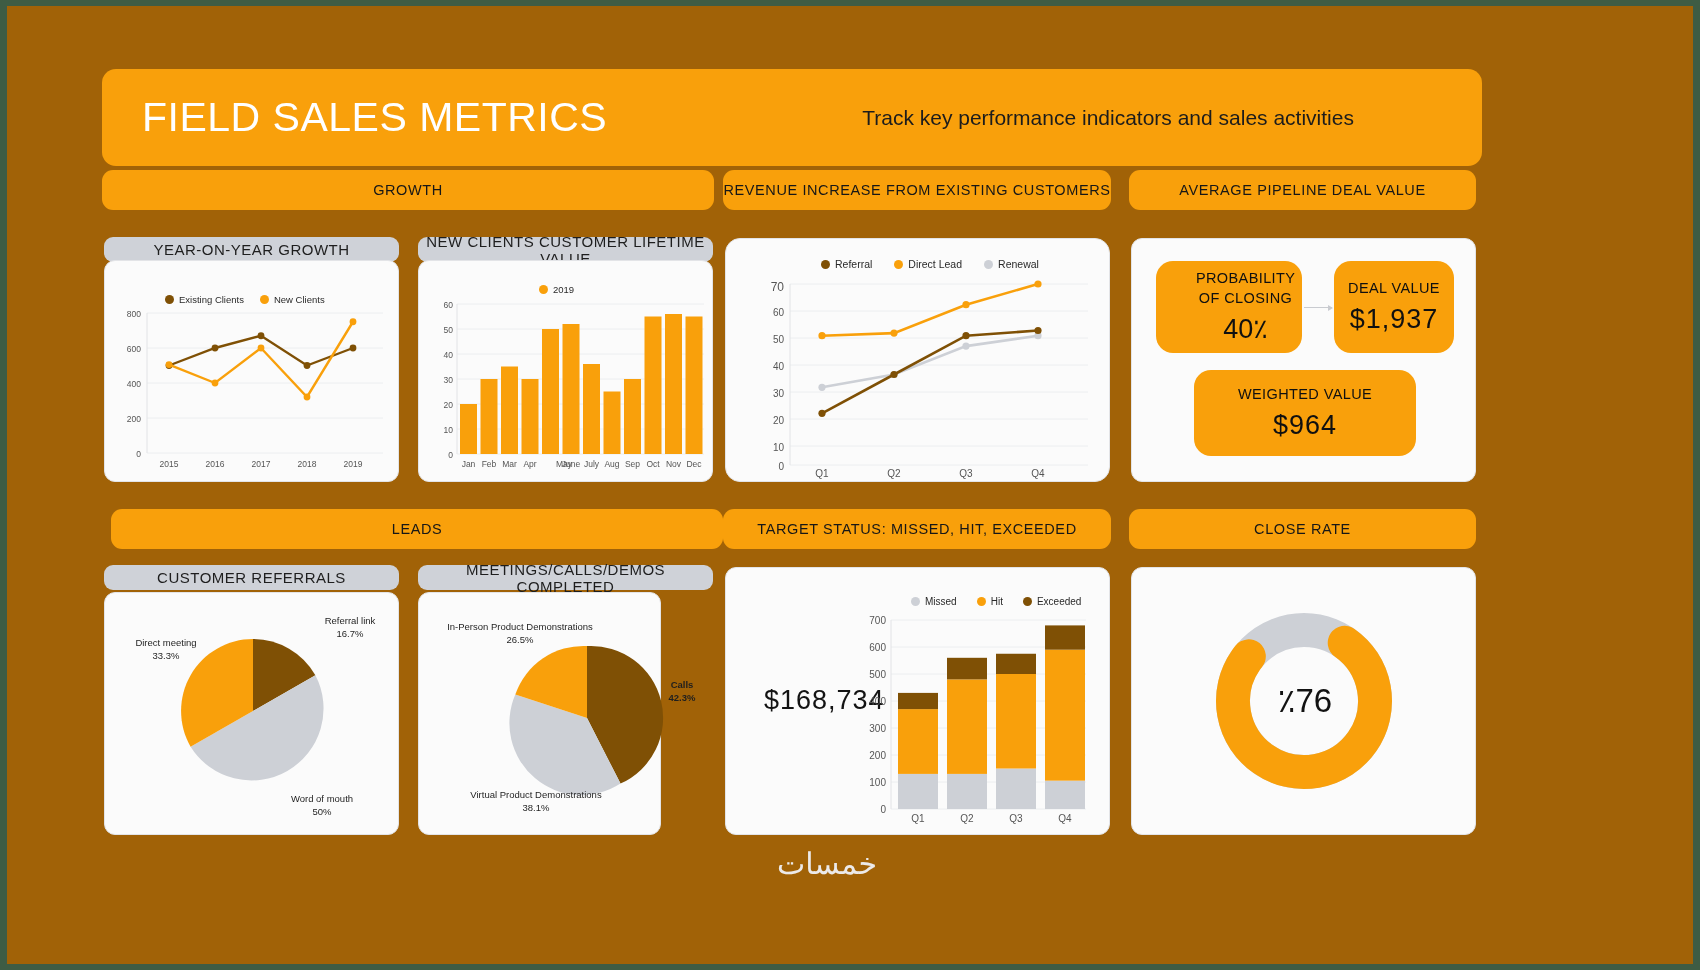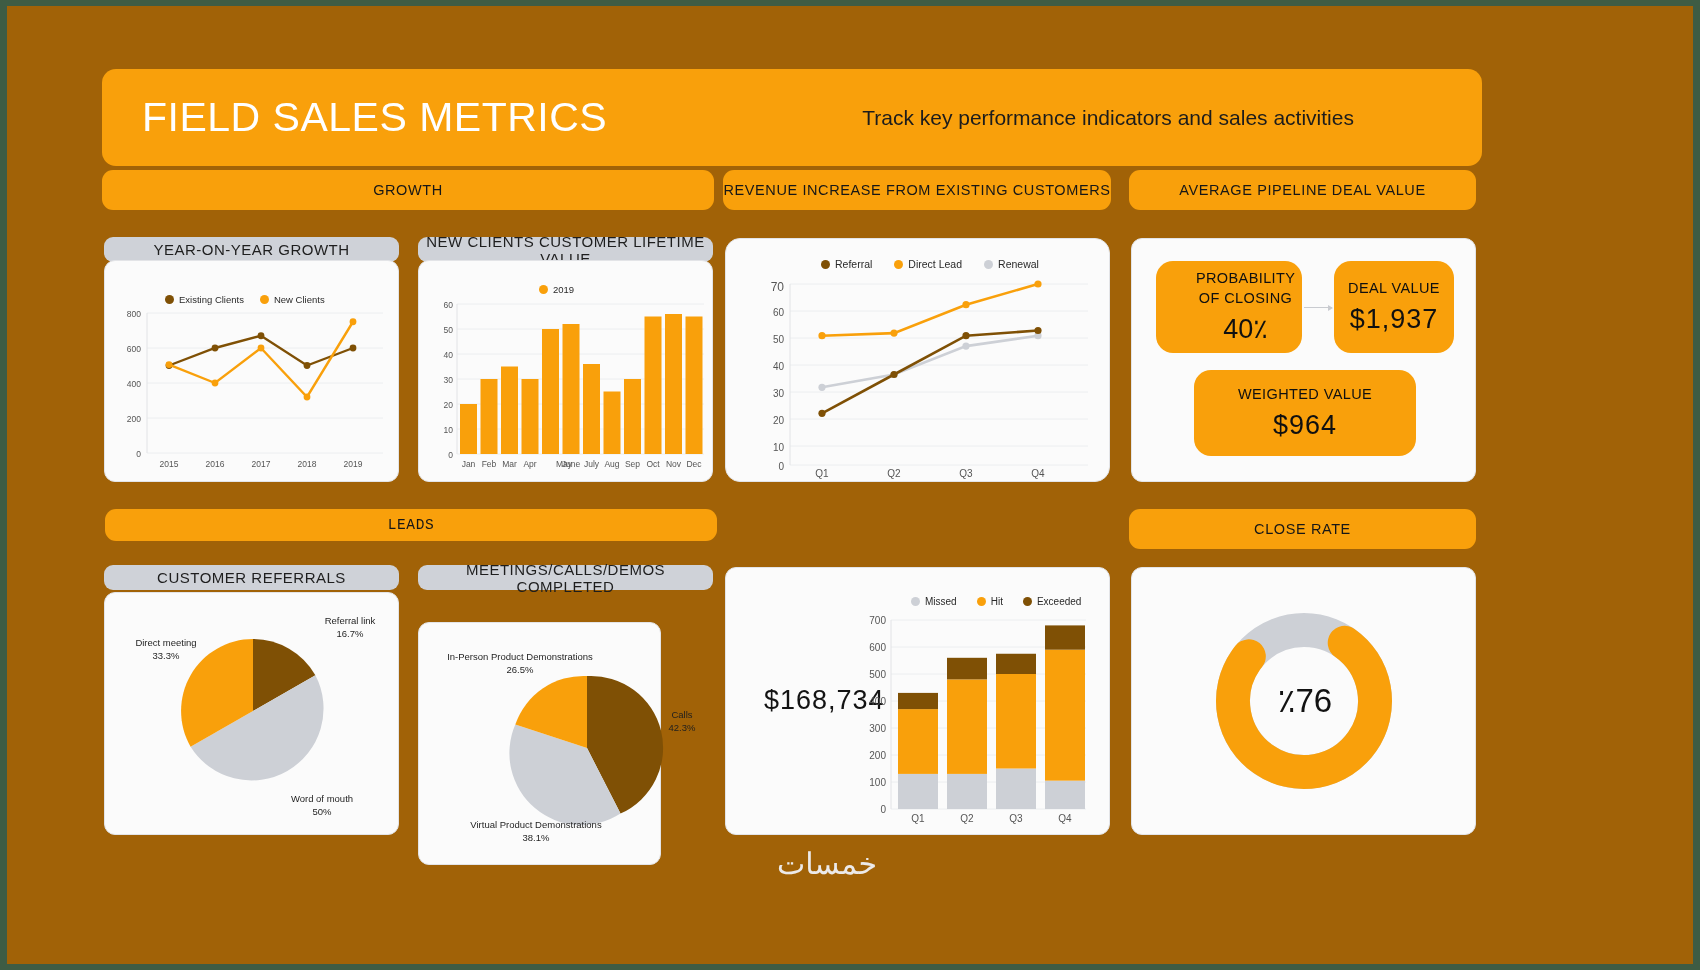--- a/index.html
+++ b/index.html
@@ -66,21 +66,21 @@
     border-radius: 11px;
     display: flex; align-items: center; justify-content: center;
     font-size: 14.5px;
     color: #171717;
     letter-spacing: 0.6px;
     text-align: center;
   }
   .banner.growth   { left: 95px;   top: 164px; width: 612px; height: 40px; }
   .banner.revenue  { left: 716px;  top: 164px; width: 388px; height: 40px; }
   .banner.pipeline { left: 1122px; top: 164px; width: 347px; height: 40px; }
-  .banner.leads    { left: 98px;   top: 503px; width: 612px; height: 32px; font-family: Liberation Mono, monospace; }
+  .banner.leads    { left: 104px;   top: 503px; width: 612px; height: 40px; }
   .banner.target   { left: 716px;  top: 503px; width: 388px; height: 40px; }
   .banner.close    { left: 1122px; top: 503px; width: 347px; height: 40px; }
 
   
   .pill {
     position: absolute;
     background: #cfd2d8;
     border-radius: 9px;
     display: flex; align-items: center; justify-content: center;
     font-size: 15px;
@@ -98,21 +98,21 @@
     position: absolute;
     background: #fbfbfb;
     border: 1px solid #e3e4e7;
     border-radius: 11px;
   }
   .panel.yoy      { left: 97px;  top: 254px; width: 295px; height: 222px; }
   .panel.clv      { left: 411px; top: 254px; width: 295px; height: 222px; }
   .panel.revenue  { left: 718px; top: 232px; width: 385px; height: 244px; border-radius: 15px; }
   .panel.pipeline { left: 1124px;top: 232px; width: 345px; height: 244px; }
   .panel.referral { left: 97px;  top: 586px; width: 295px; height: 243px; }
-  .panel.meetings { left: 411px; top: 616px; width: 243px; height: 243px; }
+  .panel.meetings { left: 411px; top: 586px; width: 243px; height: 243px; }
   .panel.target   { left: 718px; top: 561px; width: 385px; height: 268px; }
   .panel.close    { left: 1124px;top: 561px; width: 345px; height: 268px; }
 
   
   .legend {
     position: absolute;
     display: flex; align-items: center; gap: 16px;
     font-size: 9.5px;
     color: #2a2a2a;
   }
@@ -204,20 +204,21 @@
 
     <div class="header">
       <div class="header-title">FIELD SALES METRICS</div>
       <div class="header-sub">Track key performance indicators and sales activities</div>
     </div>
 
     <div class="banner growth">GROWTH</div>
     <div class="banner revenue">REVENUE INCREASE FROM EXISTING CUSTOMERS</div>
     <div class="banner pipeline">AVERAGE PIPELINE DEAL VALUE</div>
     <div class="banner leads">LEADS</div>
+    <div class="banner target">TARGET STATUS: MISSED, HIT, EXCEEDED</div>
     <div class="banner close">CLOSE RATE</div>
 
     <div class="pill yoy">YEAR-ON-YEAR GROWTH</div>
     <div class="pill clv">NEW CLIENTS CUSTOMER LIFETIME VALUE</div>
     <div class="pill referral">CUSTOMER REFERRALS</div>
     <div class="pill meetings">MEETINGS/CALLS/DEMOS COMPLETED</div>
 
     <div class="panel yoy">
       <div class="legend" style="left:60px; top:33px;">
         <span class="li">
@@ -428,21 +429,21 @@
         <path d="M168,125 L168,53 A72,72 0 0,1 201.5,190.6 Z" fill="#7F5005"></path>
 
         <path d="M168,125 L201.5,190.6 A72,72 0 0,1 96.3,101.6 Z" fill="#CDD0D6"></path>
 
         <path d="M168,125 L96.3,101.6 A72,72 0 0,1 168,53 Z" fill="#F9A00B"></path>
       </svg>
       <div class="pie-label" style="left:6px; top:28px; width:190px;">
         <span>In-Person Product Demonstrations</span><br>
         <span>26.5%</span>
       </div>
-      <div class="pie-label" style="left:228px; top:86px; width:70px;">
+      <div class="pie-label" style="left:228px; top:86px; width:70px;font-weight:bold;">
         <span>Calls</span><br>
         <span>42.3%</span>
       </div>
       <div class="pie-label" style="left:22px; top:196px; width:190px;">
         <span>Virtual Product Demonstrations</span><br>
         <span>38.1%</span>
       </div>
     </div>
 
     <div class="panel target">

